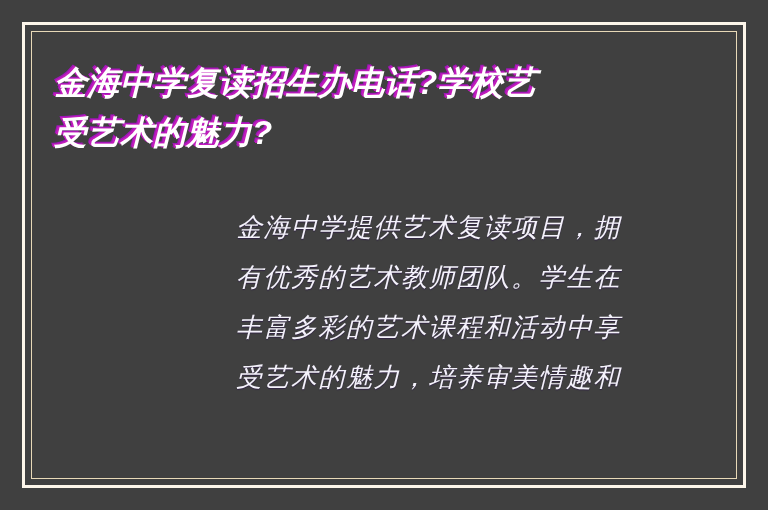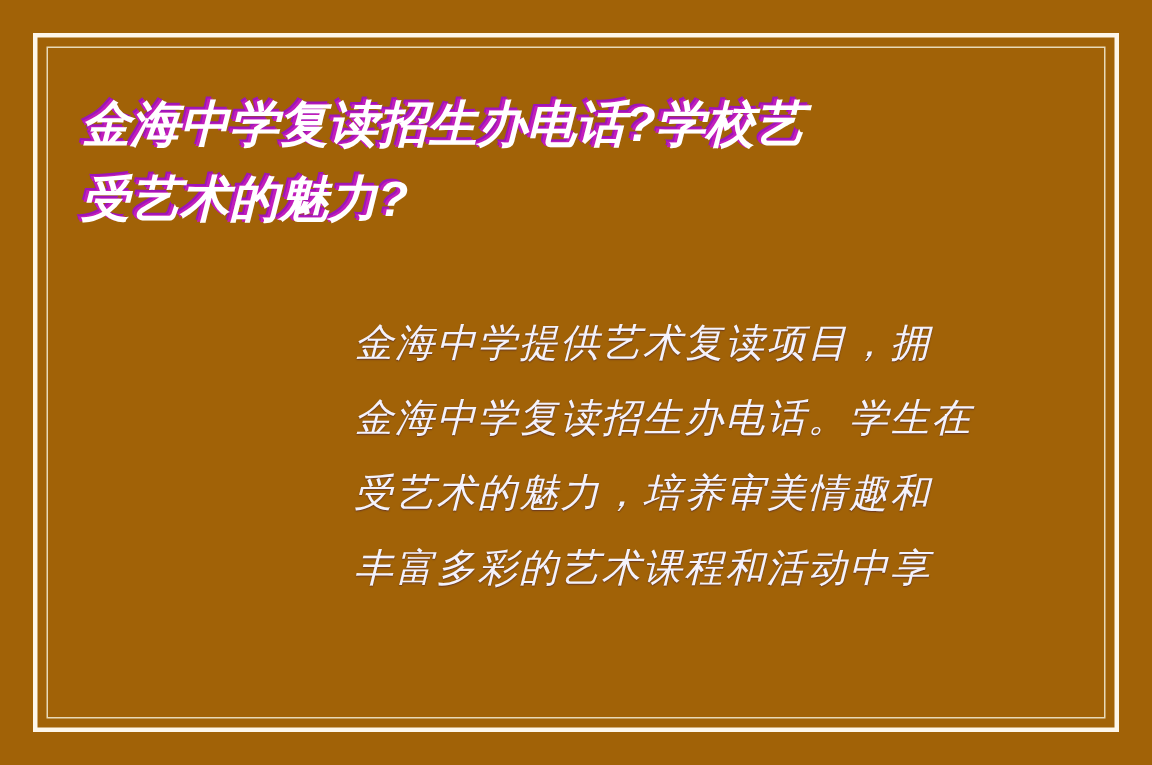--- a/index.html
+++ b/index.html
@@ -11,21 +11,21 @@
     height: 510px;
     overflow: hidden;
     background: #4a0093;
     font-family: "Liberation Sans", sans-serif;
   }
 
   #poster {
     position: relative;
     width: 768px;
     height: 510px;
-    background: #a16207;
+    background: #404040;
     overflow: hidden;
   }
 
   
   #frame-outer {
     position: absolute;
     left: 22px;
     top: 22px;
     right: 22px;
     bottom: 22px;
@@ -69,21 +69,21 @@
   
   #body-copy {
     position: absolute;
     left: 236px;
     top: 204px;
     width: 420px;
   }
   .body-line {
     display: block;
     color: #f4f2fb;
-    font-family: Liberation Serif, serif;
+    font-family: Liberation Mono, monospace;
     font-size: 26px;
     font-style: italic;
     font-weight: 400;
     line-height: 50px;
     letter-spacing: 1.5px;
     white-space: nowrap;
     text-shadow: 0 1px 1px rgba(30,0,70,0.45);
   }
 </style>
 </head>
@@ -94,18 +94,18 @@
   <div id="frame-outer"></div>
   <div id="frame-inner"></div>
 
   <div id="headline">
     <span class="headline-line">金海中学复读招生办电话?学校艺</span>
     <span class="headline-line">受艺术的魅力?</span>
   </div>
 
   <div id="body-copy">
     <span class="body-line">金海中学提供艺术复读项目，拥</span>
-    <span class="body-line">金海中学复读招生办电话。学生在</span>
+    <span class="body-line">有优秀的艺术教师团队。学生在</span>
+    <span class="body-line">丰富多彩的艺术课程和活动中享</span>
     <span class="body-line">受艺术的魅力，培养审美情趣和</span>
-    <span class="body-line">丰富多彩的艺术课程和活动中享</span>
   </div>
 
 </div>
 
 </body></html>

